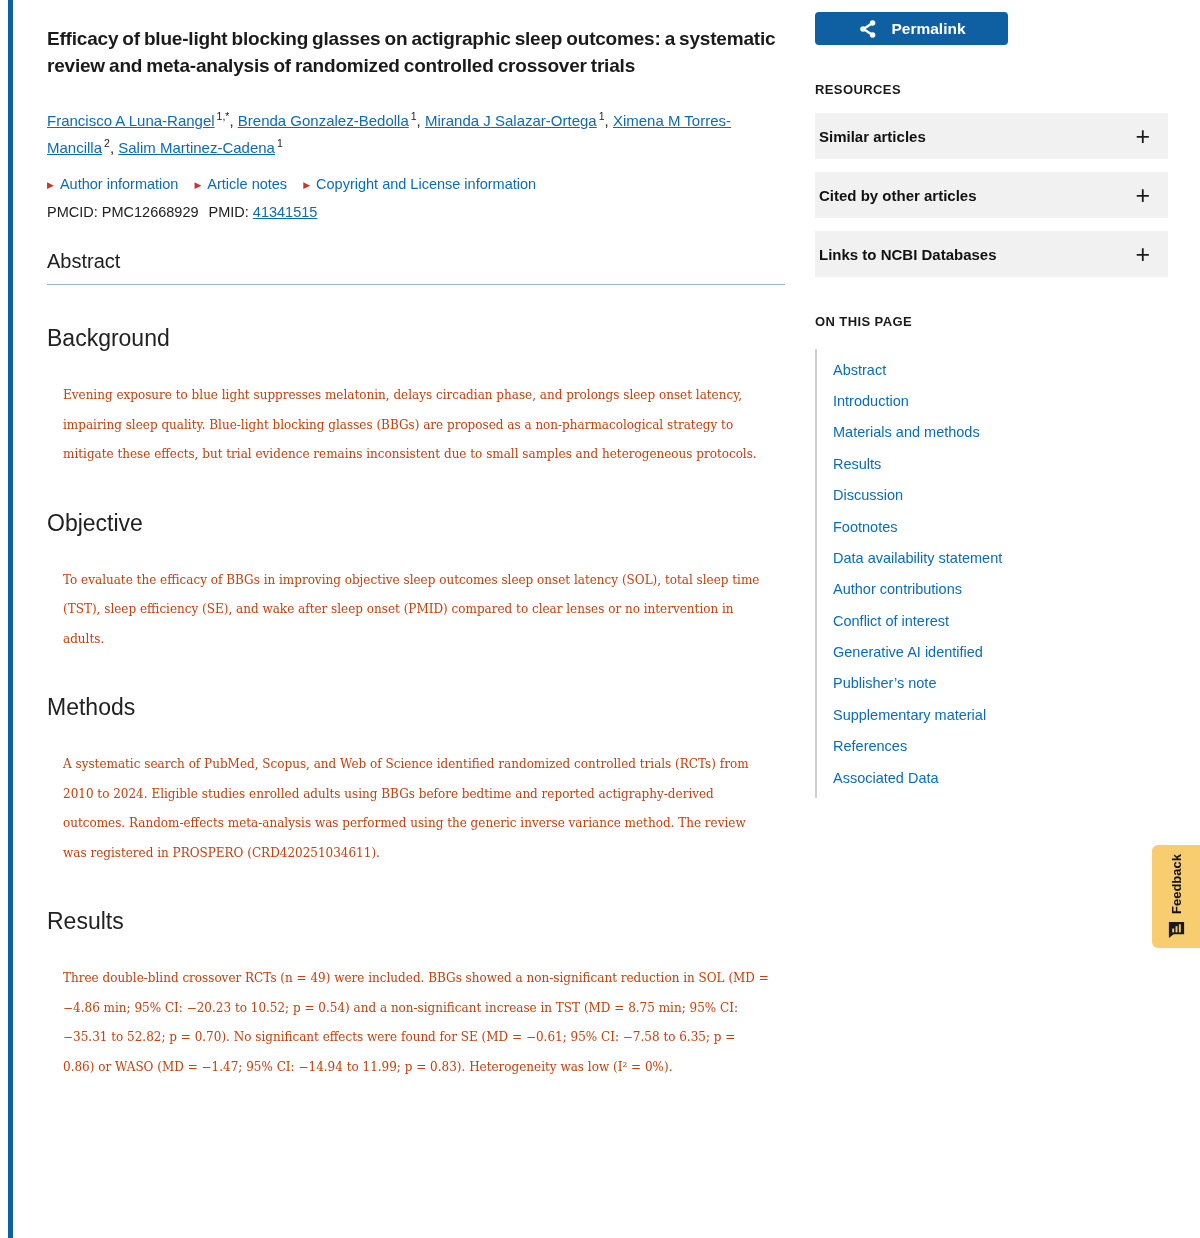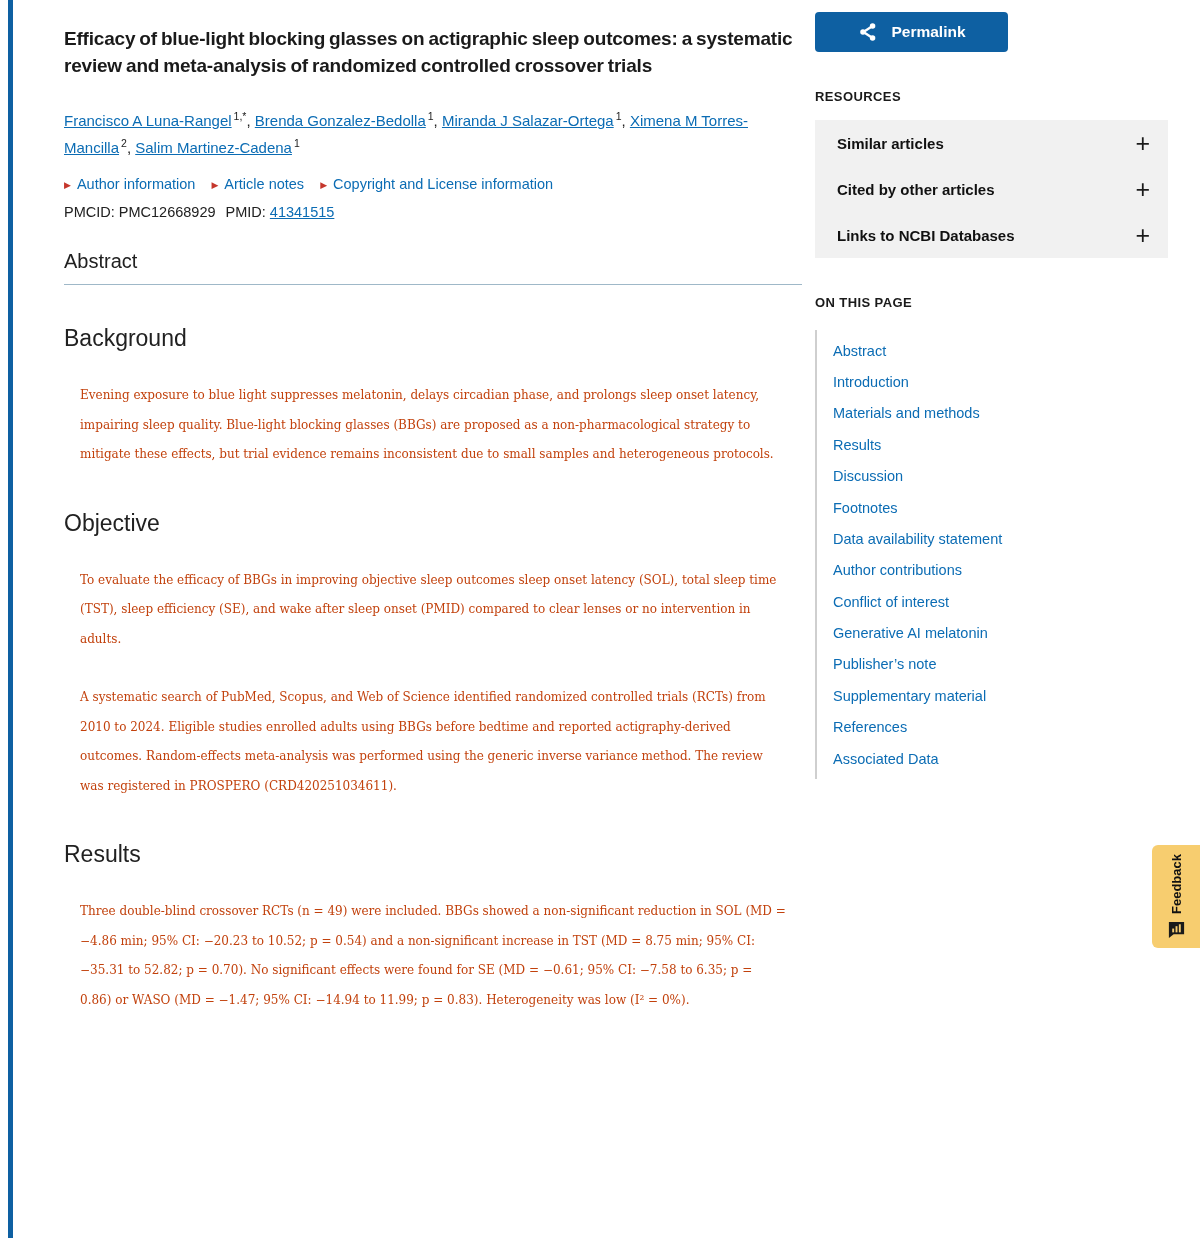--- a/index.html
+++ b/index.html
@@ -6,21 +6,21 @@
     --link:#0b6cb4; --accent:#0e60a2; --red:#c5362c; --ink:#1c1c1c;
     --accordion:#f1f1f1; --rule:#9fb8c8; --navrule:#cfcfcf; --yellow:#f7cd6f;
   }
   *{box-sizing:border-box;}
   html,body{margin:0;padding:0;}
   body{
     width:1200px;height:1238px;position:relative;overflow:hidden;background:#fff;
     font-family:"Liberation Sans",sans-serif;color:var(--ink);
   }
   .accent-bar{position:absolute;left:8px;top:0;width:5px;height:1238px;background:var(--accent);}
-  .main{position:absolute;left:64px;top:0;width:738px;}
+  .main{position:absolute;left:47px;top:0;width:738px;}
   .title{
     margin:25px 0 0;font-size:19px;font-weight:700;line-height:27px;color:#1a1a1a;
     letter-spacing:-0.2px;word-spacing:-1px;
   }
   .authors{margin:26px 0 0;font-size:15px;line-height:23px;color:#212121;}
   .authors a{color:var(--link);text-decoration:underline;}
   .authors sup{font-size:10.5px;color:#212121;margin-left:2px;}
   .info-row{margin:16px 0 0;font-size:14.5px;line-height:18px;}
   .info-item{margin-right:16px;white-space:nowrap;}
   .tri{color:var(--red);font-size:9px;margin-right:6px;vertical-align:1px;}
@@ -32,30 +32,30 @@
     margin:30px 0 0;font-size:20px;font-weight:400;color:#212121;
     border-bottom:1px solid var(--rule);padding-bottom:11px;
   }
   .sec-h{margin:40px 0 0;font-size:23px;font-weight:400;color:#212121;}
   .para{
     margin:29px 16px 0;font-family:"DejaVu Serif","Liberation Serif",serif;
     font-size:12px;line-height:29.5px;color:#c2410c;
   }
   .sidebar{position:absolute;left:815px;top:0;width:353px;}
   .permalink-btn{
-    margin-top:12px;width:193px;height:40px;background:var(--accent);border:none;
+    margin-top:12px;width:193px;height:33px;background:var(--accent);border:none;
     border-radius:4px;display:flex;align-items:center;justify-content:center;gap:12px;
     cursor:pointer;
   }
   .permalink-btn span{color:#fff;font-size:15.5px;font-weight:700;font-family:"Liberation Sans",sans-serif;}
   .side-label{margin:37px 0 0;font-size:13px;font-weight:700;letter-spacing:.4px;color:#1a1a1a;}
   .accordion-list{margin-top:16px;}
   .accordion-row{
-    background:var(--accordion);height:46px;display:flex;
-    align-items:center;justify-content:space-between;padding:0 18px 0 22px;cursor:pointer;
+    background:var(--accordion);height:46px;margin-bottom:13px;display:flex;
+    align-items:center;justify-content:space-between;padding:0 18px 0 4px;cursor:pointer;
   }
   .accordion-row .lbl{font-size:15px;font-weight:700;color:#111;}
   .accordion-row .plus{font-size:25px;font-weight:300;color:#1a1a1a;line-height:1;}
   .otp-nav{margin-top:20px;border-left:2px solid var(--navrule);padding:5px 0 5px 16px;}
   .otp-nav a{display:block;font-size:14.5px;color:var(--link);text-decoration:none;padding:7.7px 0;}
   .feedback{
     position:absolute;right:0;top:845px;width:48px;height:103px;background:var(--yellow);
     border:none;border-radius:6px 0 0 6px;cursor:pointer;
     display:flex;flex-direction:column;align-items:center;justify-content:center;gap:7px;
   }
@@ -75,20 +75,21 @@
   <div class="info-row"><span class="info-item"><span class="tri">▶</span><a href="#">Author information</a></span><span class="info-item"><span class="tri">▶</span><a href="#">Article notes</a></span><span class="info-item"><span class="tri">▶</span><a href="#">Copyright and License information</a></span></div>
   <p class="ids-row">
     <span>PMCID: </span><span>PMC12668929</span><span class="gap"></span><span>PMID: </span><a href="#">41341515</a>
   </p>
   <h2 class="abstract-h">Abstract</h2>
   <div id="sections">
       <h3 class="sec-h">Background</h3>
       <p class="para">Evening exposure to blue light suppresses melatonin, delays circadian phase, and prolongs sleep onset latency, impairing sleep quality. Blue-light blocking glasses (BBGs) are proposed as a non-pharmacological strategy to mitigate these effects, but trial evidence remains inconsistent due to small samples and heterogeneous protocols.</p>
       <h3 class="sec-h">Objective</h3>
       <p class="para">To evaluate the efficacy of BBGs in improving objective sleep outcomes sleep onset latency (SOL), total sleep time (TST), sleep efficiency (SE), and wake after sleep onset (PMID) compared to clear lenses or no intervention in adults.</p>
+      <h3 class="sec-h">Methods</h3>
       <p class="para">A systematic search of PubMed, Scopus, and Web of Science identified randomized controlled trials (RCTs) from 2010 to 2024. Eligible studies enrolled adults using BBGs before bedtime and reported actigraphy-derived outcomes. Random-effects meta-analysis was performed using the generic inverse variance method. The review was registered in PROSPERO (CRD420251034611).</p>
       <h3 class="sec-h">Results</h3>
       <p class="para">Three double-blind crossover RCTs (n = 49) were included. BBGs showed a non-significant reduction in SOL (MD = −4.86 min; 95% CI: −20.23 to 10.52; p = 0.54) and a non-significant increase in TST (MD = 8.75 min; 95% CI: −35.31 to 52.82; p = 0.70). No significant effects were found for SE (MD = −0.61; 95% CI: −7.58 to 6.35; p = 0.86) or WASO (MD = −1.47; 95% CI: −14.94 to 11.99; p = 0.83). Heterogeneity was low (I² = 0%).</p>
     </div>
 
 </div>
 
 <div class="sidebar">
   <button class="permalink-btn">
     <svg width="22" height="22" viewBox="0 0 24 24">
@@ -123,21 +124,21 @@
   <nav class="otp-nav" id="otpnav">
       <a href="#">Abstract</a>
       <a href="#">Introduction</a>
       <a href="#">Materials and methods</a>
       <a href="#">Results</a>
       <a href="#">Discussion</a>
       <a href="#">Footnotes</a>
       <a href="#">Data availability statement</a>
       <a href="#">Author contributions</a>
       <a href="#">Conflict of interest</a>
-      <a href="#">Generative AI melatonin</a>
+      <a href="#">Generative AI identified</a>
       <a href="#">Publisher’s note</a>
       <a href="#">Supplementary material</a>
       <a href="#">References</a>
       <a href="#">Associated Data</a>
     </nav>
 </div>
 
 <button class="feedback">
   <span class="fb-label">Feedback</span>
   <svg width="19" height="19" viewBox="0 0 20 20">

